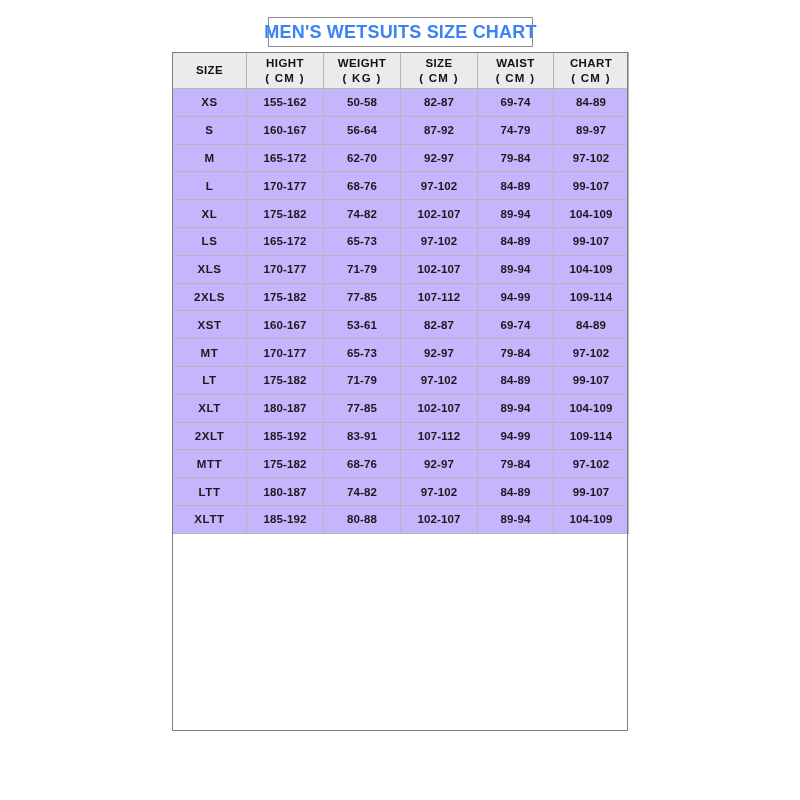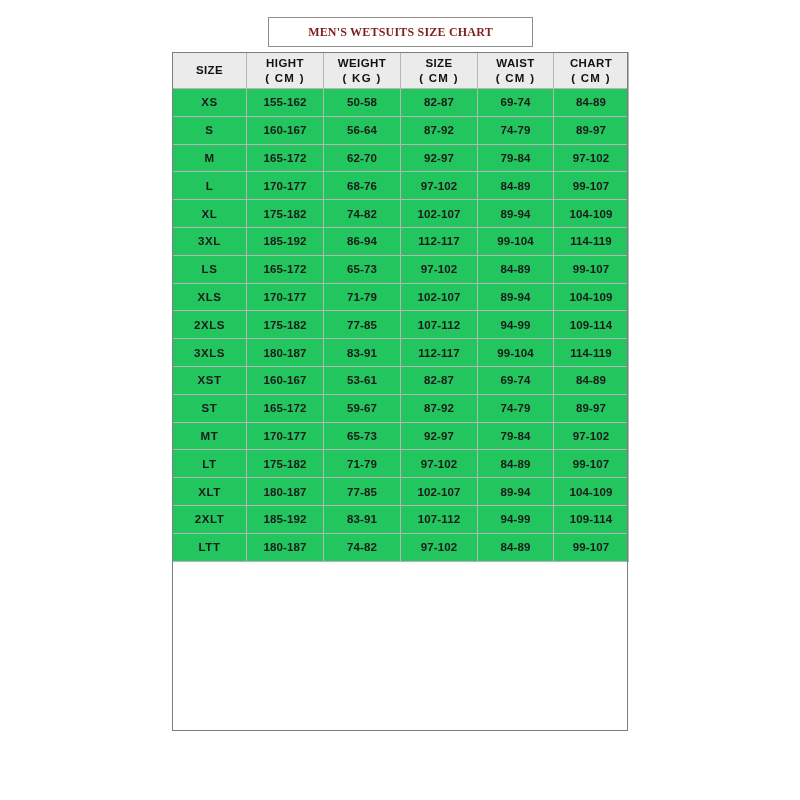--- a/index.html
+++ b/index.html
@@ -24,37 +24,36 @@
     width: 265px;
     height: 30px;
     border: 1px solid #8d8d8d;
     box-sizing: border-box;
     display: flex;
     align-items: center;
     justify-content: center;
     background: #ffffff;
   }
   #title-text {
-    font-size: 12px;
+    font-size: 18px;
     font-weight: bold;
     letter-spacing: 0.2px;
-    color: #7f1d1d;
+    color: #3b82f6;
     white-space: nowrap;
-    font-family: Liberation Serif, serif;
   }
 
   
   #chart-table {
     position: absolute;
     left: 172px;
     top: 52px;
     width: 456px;
     border-collapse: collapse;
     table-layout: fixed;
-    background: #22c55e;
+    background: #c4b5fd;
   }
   #chart-table col.c-size   { width: 74px; }
   #chart-table col.c-hight  { width: 77px; }
   #chart-table col.c-weight { width: 77px; }
   #chart-table col.c-chest  { width: 77px; }
   #chart-table col.c-waist  { width: 76px; }
   #chart-table col.c-hips   { width: 75px; }
 
   #chart-table th,
   #chart-table td {
@@ -163,28 +162,20 @@
       </tr>
       <tr>
         <td class="size-cell">XL</td>
         <td>175-182</td>
         <td>74-82</td>
         <td>102-107</td>
         <td>89-94</td>
         <td>104-109</td>
       </tr>
       <tr>
-        <td class="size-cell">3XL</td>
-        <td>185-192</td>
-        <td>86-94</td>
-        <td>112-117</td>
-        <td>99-104</td>
-        <td>114-119</td>
-      </tr>
-      <tr>
         <td class="size-cell">LS</td>
         <td>165-172</td>
         <td>65-73</td>
         <td>97-102</td>
         <td>84-89</td>
         <td>99-107</td>
       </tr>
       <tr>
         <td class="size-cell">XLS</td>
         <td>170-177</td>
@@ -193,44 +184,28 @@
         <td>89-94</td>
         <td>104-109</td>
       </tr>
       <tr>
         <td class="size-cell">2XLS</td>
         <td>175-182</td>
         <td>77-85</td>
         <td>107-112</td>
         <td>94-99</td>
         <td>109-114</td>
-      </tr>
-      <tr>
-        <td class="size-cell">3XLS</td>
-        <td>180-187</td>
-        <td>83-91</td>
-        <td>112-117</td>
-        <td>99-104</td>
-        <td>114-119</td>
       </tr>
       <tr>
         <td class="size-cell">XST</td>
         <td>160-167</td>
         <td>53-61</td>
         <td>82-87</td>
         <td>69-74</td>
         <td>84-89</td>
-      </tr>
-      <tr>
-        <td class="size-cell">ST</td>
-        <td>165-172</td>
-        <td>59-67</td>
-        <td>87-92</td>
-        <td>74-79</td>
-        <td>89-97</td>
       </tr>
       <tr>
         <td class="size-cell">MT</td>
         <td>170-177</td>
         <td>65-73</td>
         <td>92-97</td>
         <td>79-84</td>
         <td>97-102</td>
       </tr>
       <tr>
@@ -251,23 +226,39 @@
       </tr>
       <tr>
         <td class="size-cell">2XLT</td>
         <td>185-192</td>
         <td>83-91</td>
         <td>107-112</td>
         <td>94-99</td>
         <td>109-114</td>
       </tr>
       <tr>
+        <td class="size-cell">MTT</td>
+        <td>175-182</td>
+        <td>68-76</td>
+        <td>92-97</td>
+        <td>79-84</td>
+        <td>97-102</td>
+      </tr>
+      <tr>
         <td class="size-cell">LTT</td>
         <td>180-187</td>
         <td>74-82</td>
         <td>97-102</td>
         <td>84-89</td>
         <td>99-107</td>
       </tr>
+      <tr>
+        <td class="size-cell">XLTT</td>
+        <td>185-192</td>
+        <td>80-88</td>
+        <td>102-107</td>
+        <td>89-94</td>
+        <td>104-109</td>
+      </tr>
     </tbody>
 </table>
 
 <div id="table-frame"></div>
 
 </body></html>

